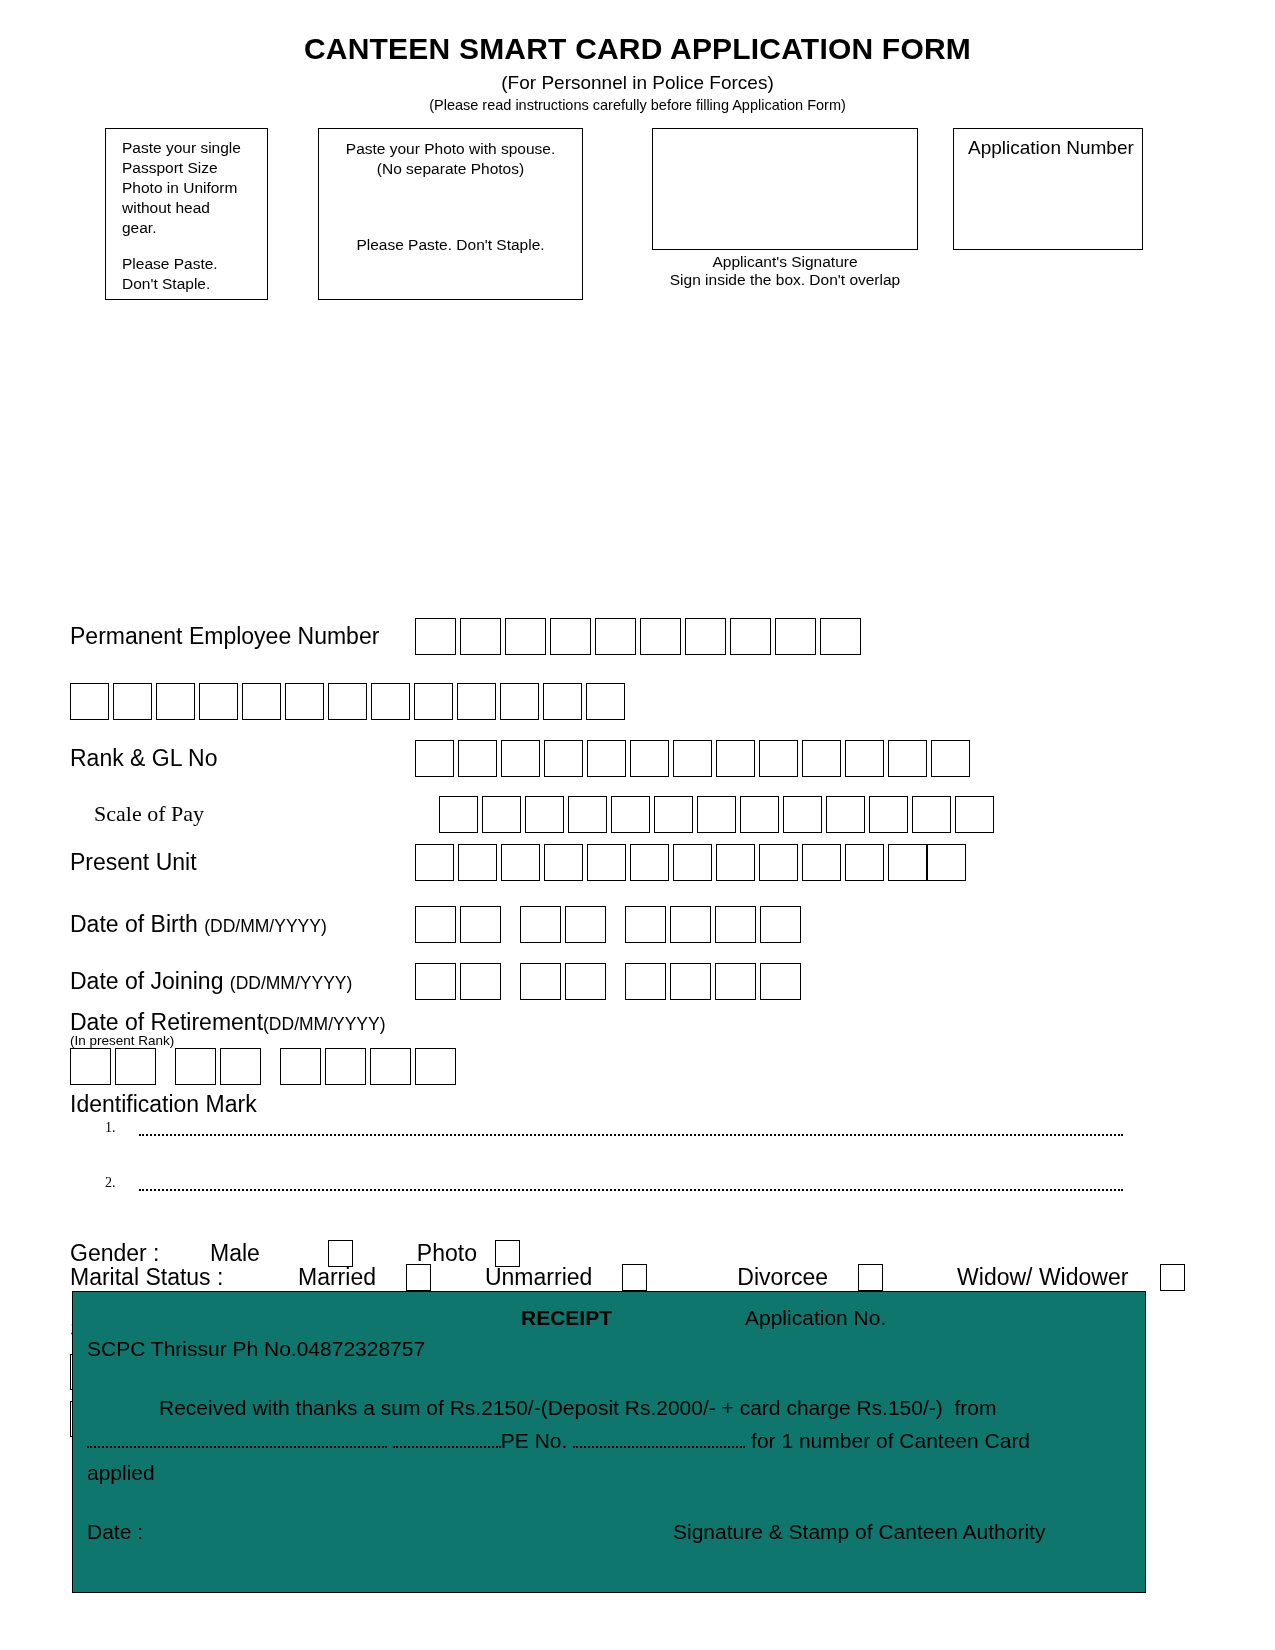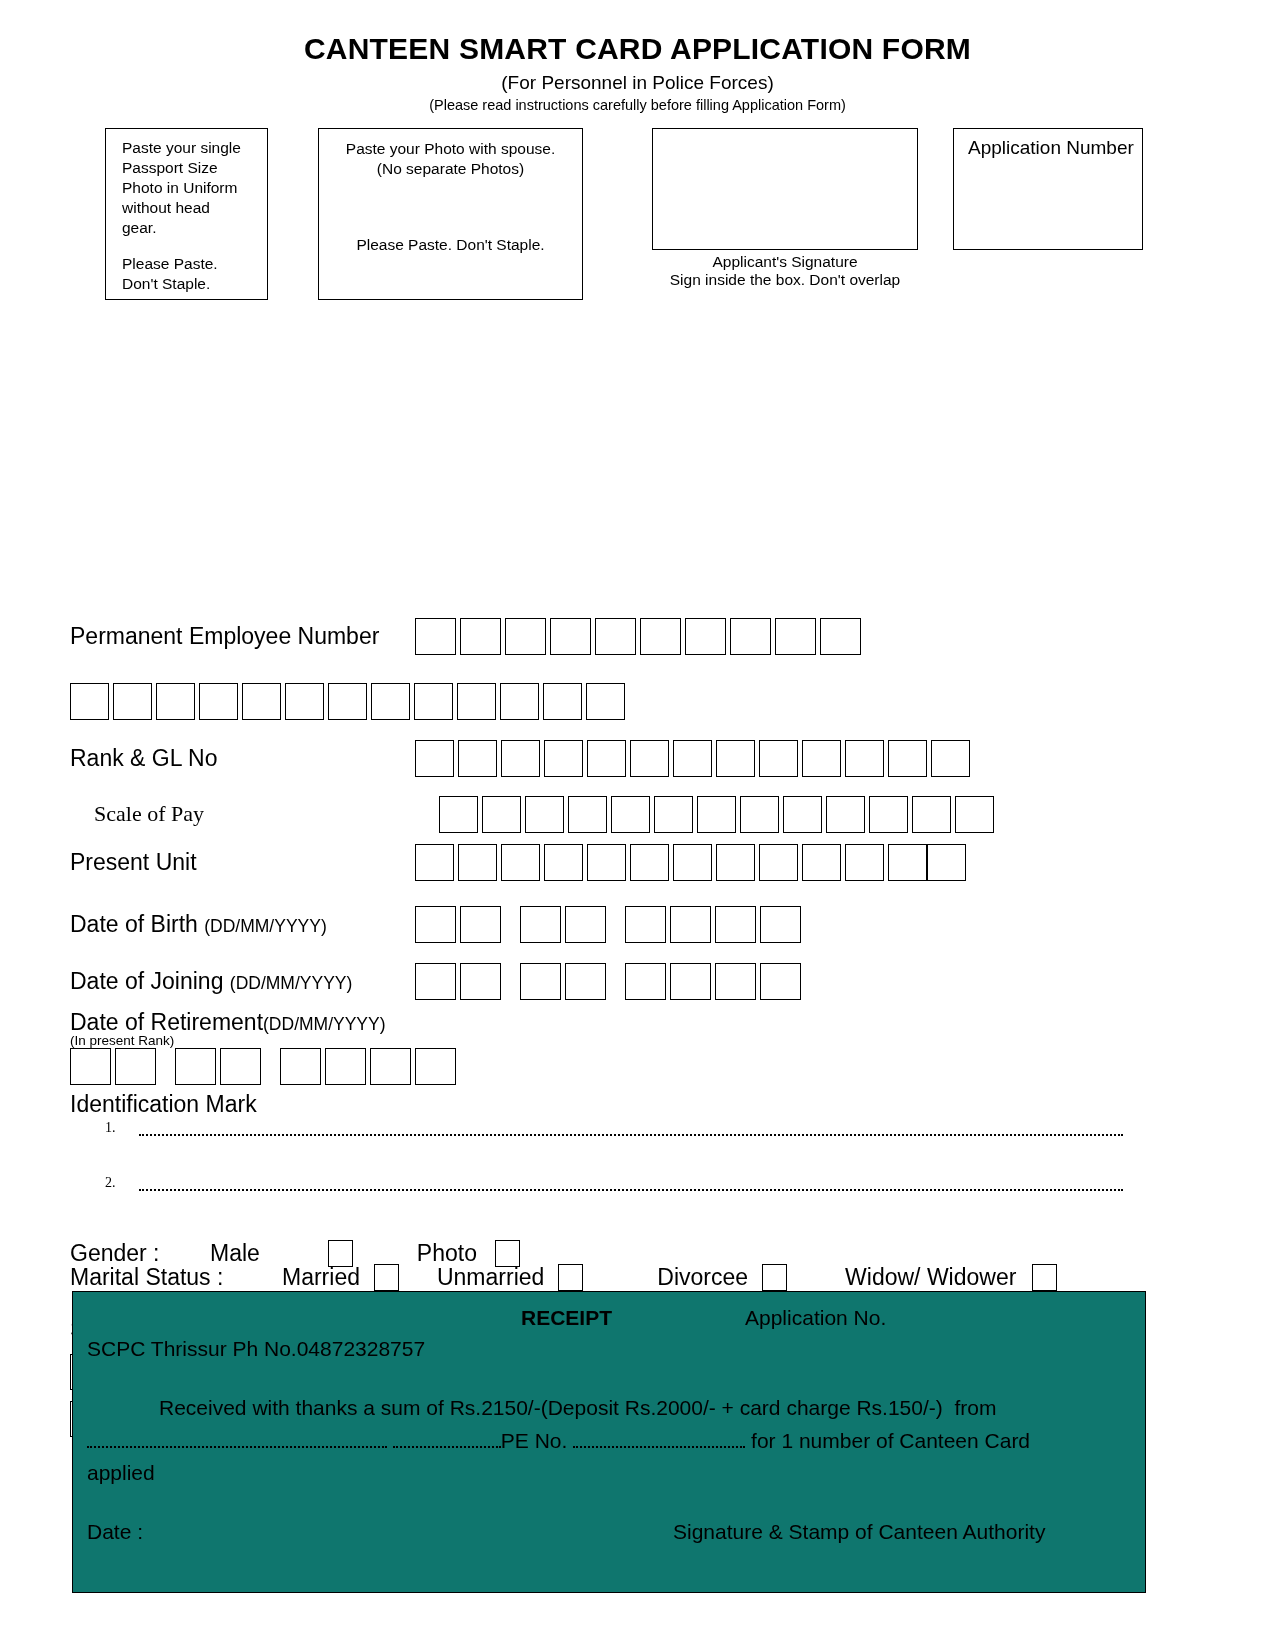--- a/index.html
+++ b/index.html
@@ -437,21 +437,21 @@
     </div>
 
     <div class="checkrow" style="left:70px; top:906px;margin-top:26px;">
       <span style="width:140px;">Gender :</span>
       <span>Male</span>
       <span class="chk" style="margin-left:68px;"></span>
       <span style="margin-left:64px;">Photo</span>
       <span class="chk" style="margin-left:18px;"></span>
     </div>
 
-    <div class="checkrow" style="left:70px; top:956px;">
+    <div class="checkrow" style="left:70px; top:956px;gap:16px;">
       <span style="width:212px;">Marital Status :</span>
       <span>Married</span>
       <span class="chk" style="margin-left:14px;"></span>
       <span style="margin-left:38px;">Unmarried</span>
       <span class="chk" style="margin-left:14px;"></span>
       <span style="margin-left:74px;">Divorcee</span>
       <span class="chk" style="margin-left:14px;"></span>
       <span style="margin-left:58px;">Widow/ Widower</span>
       <span class="chk" style="margin-left:16px;"></span>
     </div>

